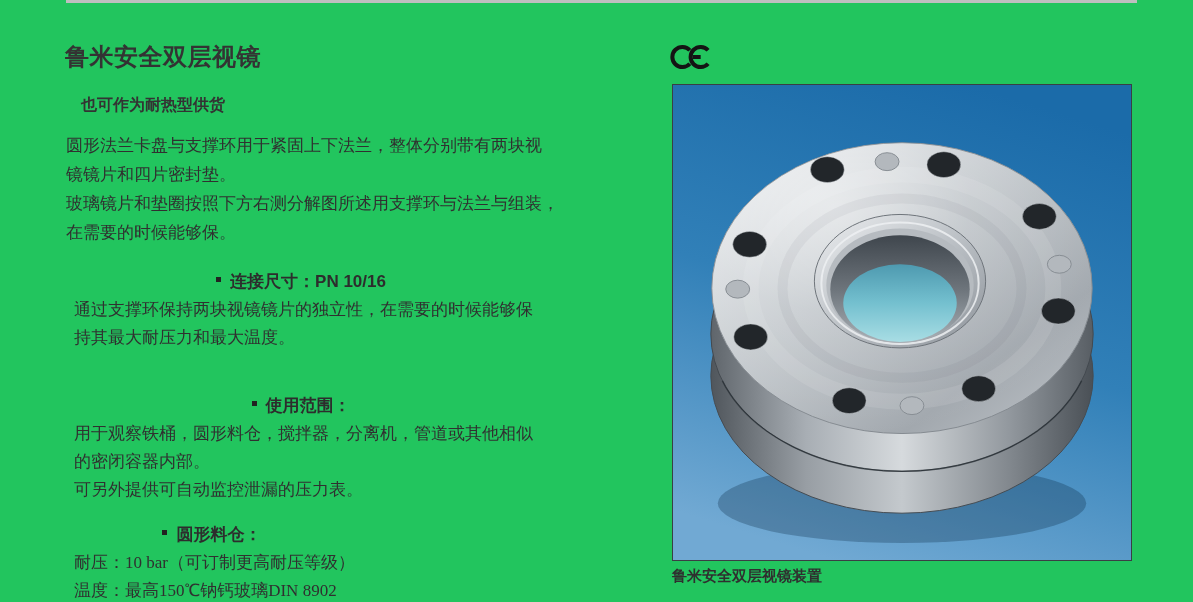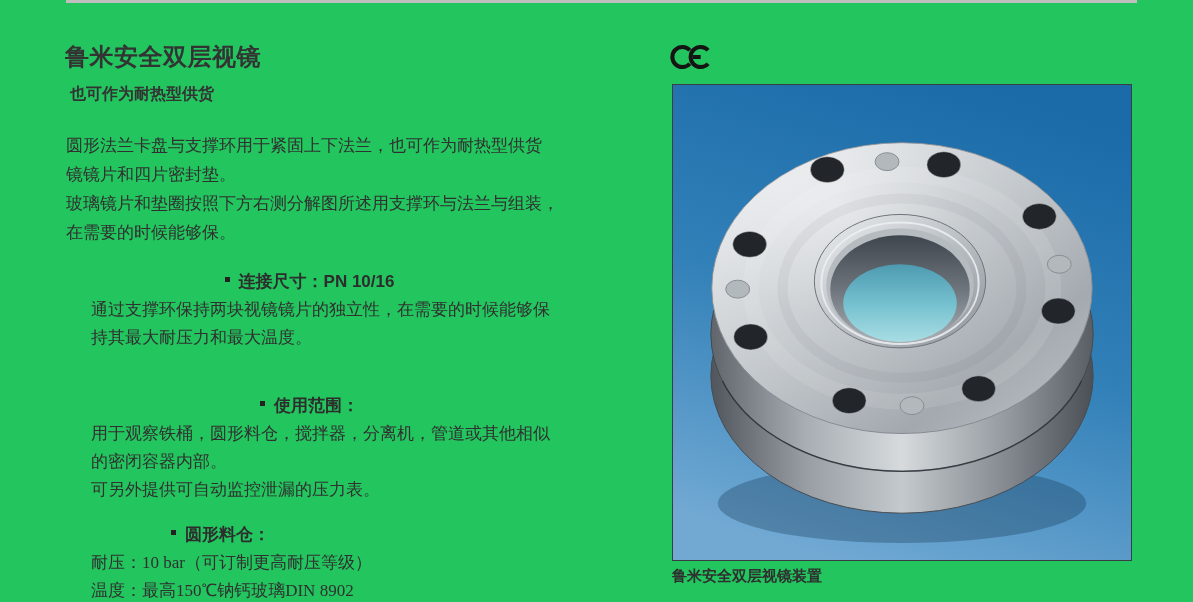--- a/index.html
+++ b/index.html
@@ -17,21 +17,21 @@
   }
   
   .title{
     position:absolute;left:65px;top:42px;
     font-size:24px;font-weight:bold;line-height:30px;
     color:#333333;letter-spacing:0.5px;margin:0;white-space:nowrap;
   }
   .subtitle{
     position:absolute;left:65px;top:78px;
     font-size:16px;font-weight:bold;line-height:22px;
-    color:#333333;margin:5px;white-space:nowrap;
+    color:#333333;margin:16px;white-space:nowrap;
   }
   .intro{
     position:absolute;left:66px;top:131px;
     font-family:"Liberation Serif", serif;
     font-size:17px;line-height:29px;color:#303030;
   }
   .body-line{white-space:nowrap;}
   .spec{position:absolute;left:69px;}
   .spec-1{top:268px;}
   .spec-2{top:392px;}
@@ -39,21 +39,21 @@
   .spec-heading-row{display:flex;align-items:flex-start;height:28px;justify-content:center;}
   .bullet{
     display:inline-block;width:5px;height:5px;background:#222222;
     margin-top:9px;margin-right:9px;flex:none;
   }
   .spec-heading{
     font-size:17px;font-weight:bold;line-height:28px;color:#2d2d2d;
     white-space:nowrap;
   }
   .spec-body{
-    margin-left:22px;
+    margin-left:5px;
     font-family:"Liberation Serif", serif;
     font-size:17px;line-height:28px;color:#303030;
   }
   
   .ce{position:absolute;left:670px;top:43px;width:42px;height:28px;}
   .photo{
     position:absolute;left:672px;top:84px;width:460px;height:477px;
     margin:0;border:1px solid #3a3f44;box-sizing:border-box;
   }
   .photo svg{display:block;width:100%;height:100%;}
@@ -67,21 +67,21 @@
 <body>
 
 <div class="page">
 
   <div class="top-rule"></div>
 
   <h1 class="title">鲁米安全双层视镜</h1>
   <h2 class="subtitle">也可作为耐热型供货</h2>
 
   <div class="intro">
-    <div class="body-line">圆形法兰卡盘与支撑环用于紧固上下法兰，也可作为耐热型供货</div>
+    <div class="body-line">圆形法兰卡盘与支撑环用于紧固上下法兰，整体分别带有两块视</div>
     <div class="body-line">镜镜片和四片密封垫。</div>
     <div class="body-line">玻璃镜片和垫圈按照下方右测分解图所述用支撑环与法兰与组装，</div>
     <div class="body-line">在需要的时候能够保。</div>
   </div>
 
   <section class="spec spec-1">
     <div class="spec-heading-row">
       <span class="bullet"></span>
       <span class="spec-heading">连接尺寸：PN 10/16</span>
     </div>

